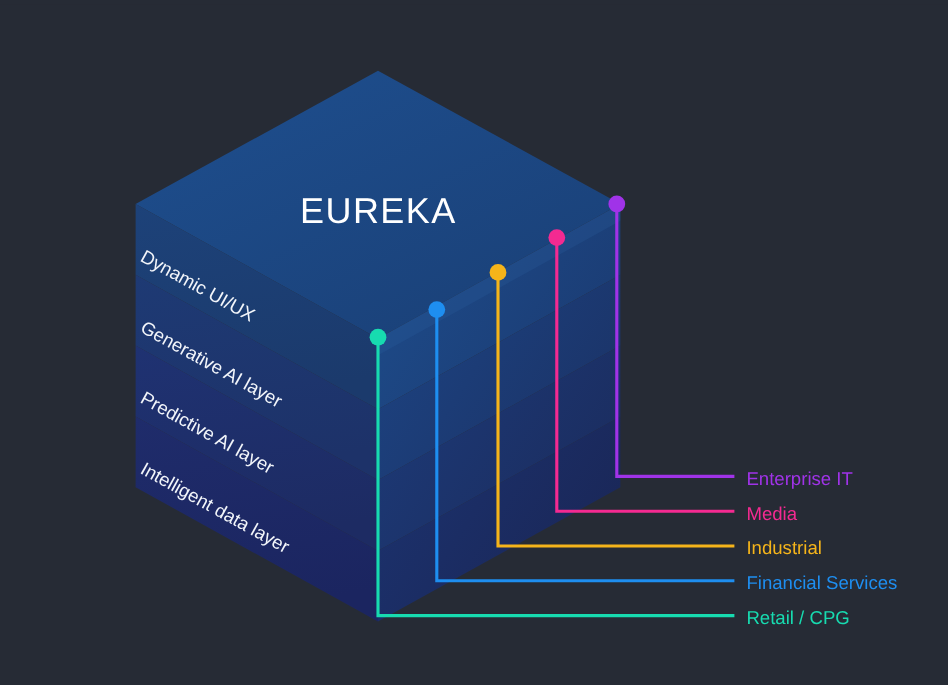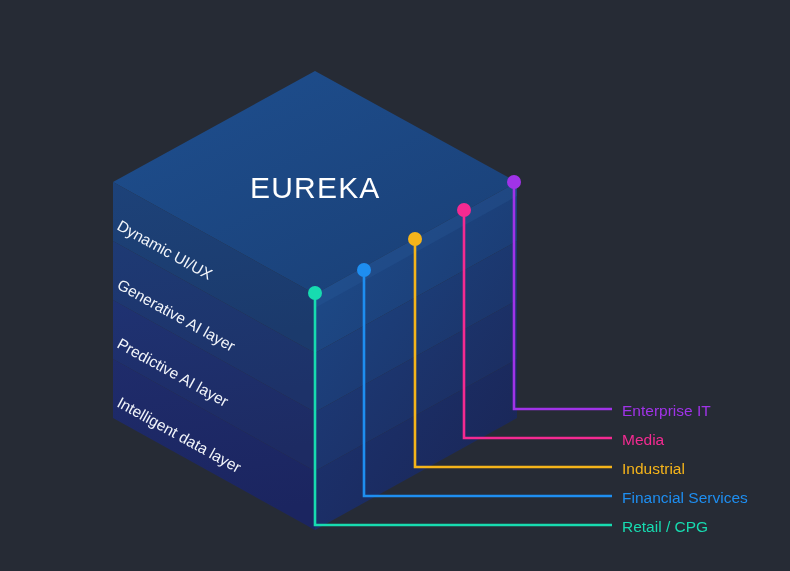--- a/index.html
+++ b/index.html
@@ -9,21 +9,21 @@
   }
   body {
     width: 790px;
     height: 571px;
     overflow: hidden;
     font-family: "Liberation Sans", sans-serif;
     position: relative;
   }
   #stage {
     position: absolute;
-    top: 16px; left: 0;
+    top: 4px; left: 0;
     width: 790px;
     height: 422px;
   }
   svg.diagram {
     display: block;
     width: 790px;
     height: 571px;
   }
   .cube-title {
     font-family: "Liberation Sans", sans-serif;

